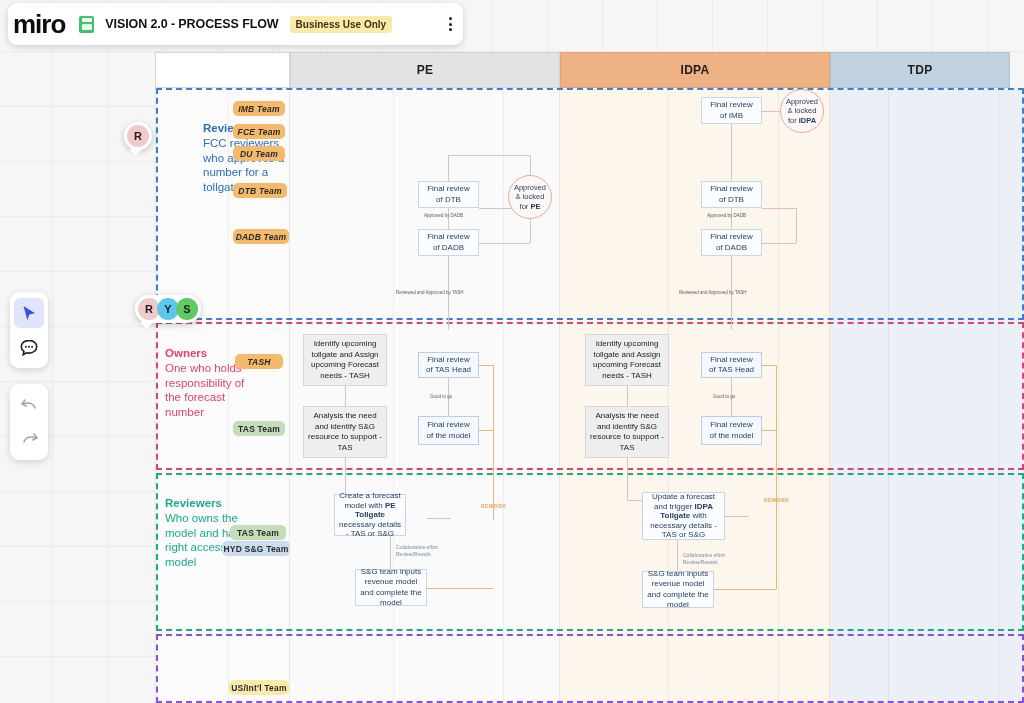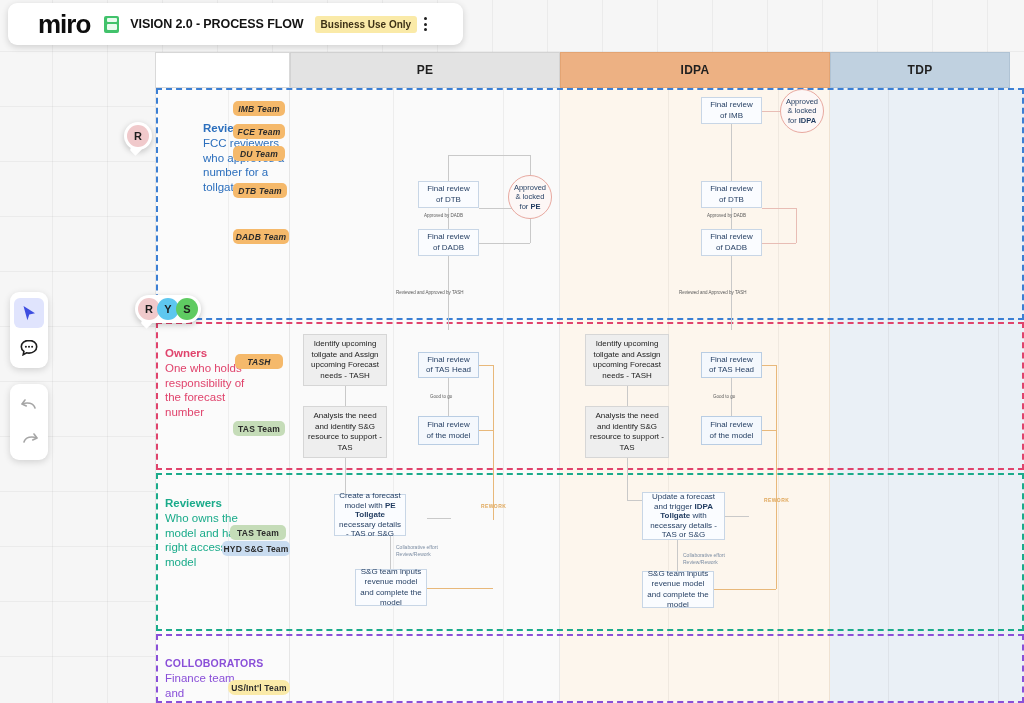--- a/index.html
+++ b/index.html
@@ -86,21 +86,21 @@
   .ln-or { background:#e8b87a; }
   .ln-pk { background:#e8bdb5; }
 
   .edge-label { position:absolute; font-size:4.5px; color:#5a5a5a; white-space:nowrap; transform:scale(1); }
   .edge-label-sm { position:absolute; font-size:5px; color:#7c8da3; line-height:7px; }
   .rework-lbl { position:absolute; font-size:5px; font-weight:bold; color:#e0a85c; letter-spacing:.4px; }
 
   
   #headerbar { position:absolute; left:8px; top:3px; width:455px; height:42px;
                background:#fff; border-radius:9px; box-shadow:0 2px 7px rgba(0,0,0,.16);
-               display:flex; align-items:center; padding:0 30px; z-index:50; }
+               display:flex; align-items:center; padding:0 5px; z-index:50; }
   #logo { font-size:26px; font-weight:bold; letter-spacing:-1px; color:#0d0d0d; margin-right:14px; }
   #boardicon { width:15px; height:17px; border-radius:2px; background:#41c26b;
                position:relative; margin-right:11px; flex:none; }
   #boardicon::before { content:""; position:absolute; left:2.5px; top:2.5px; width:10px; height:4px;
                        background:#e9fbef; border-radius:1px; }
   #boardicon::after { content:""; position:absolute; left:2.5px; top:8.5px; width:10px; height:6px;
                       background:#e9fbef; border-radius:1px; }
   #boardtitle { font-size:12.5px; font-weight:bold; color:#131313; letter-spacing:-.1px; margin-right:11px; white-space:nowrap; }
   #usebadge { font-size:10px; font-weight:bold; color:#3d3116; background:#faeaa8;
               padding:3px 6px; border-radius:3px; white-space:nowrap; }
@@ -172,24 +172,20 @@
       <div class="role-desc">FCC reviewers who approves a number for a tollgate</div>
     </div>
     <div class="role-text rt-owners">
       <div class="role-title">Owners</div>
       <div class="role-desc">One who holds responsibility of the forecast number</div>
     </div>
     <div class="role-text rt-forecaster">
       <div class="role-title">Reviewers</div>
       <div class="role-desc">Who owns the model and have right access to model</div>
     </div>
-    <div class="role-text rt-collab">
-      <div class="role-title">COLLOBORATORS</div>
-      <div class="role-desc">Finance team and</div>
-    </div>
 
     <div class="chip chip-orange" style="left:233px; top:101px; width:52px; height:15px;">IMB Team</div>
     <div class="chip chip-orange" style="left:233px; top:124px; width:52px; height:15px;">FCE Team</div>
     <div class="chip chip-orange" style="left:233px; top:146px; width:52px; height:15px;">DU Team</div>
     <div class="chip chip-orange" style="left:233px; top:183px; width:54px; height:15px;">DTB Team</div>
     <div class="chip chip-orange" style="left:233px; top:229px; width:56px; height:15px;">DADB Team</div>
 
     <div class="chip chip-orange" style="left:235px; top:354px; width:48px; height:15px;">TASH</div>
     <div class="chip chip-green" style="left:233px; top:421px; width:52px; height:15px;">TAS Team</div>
 

